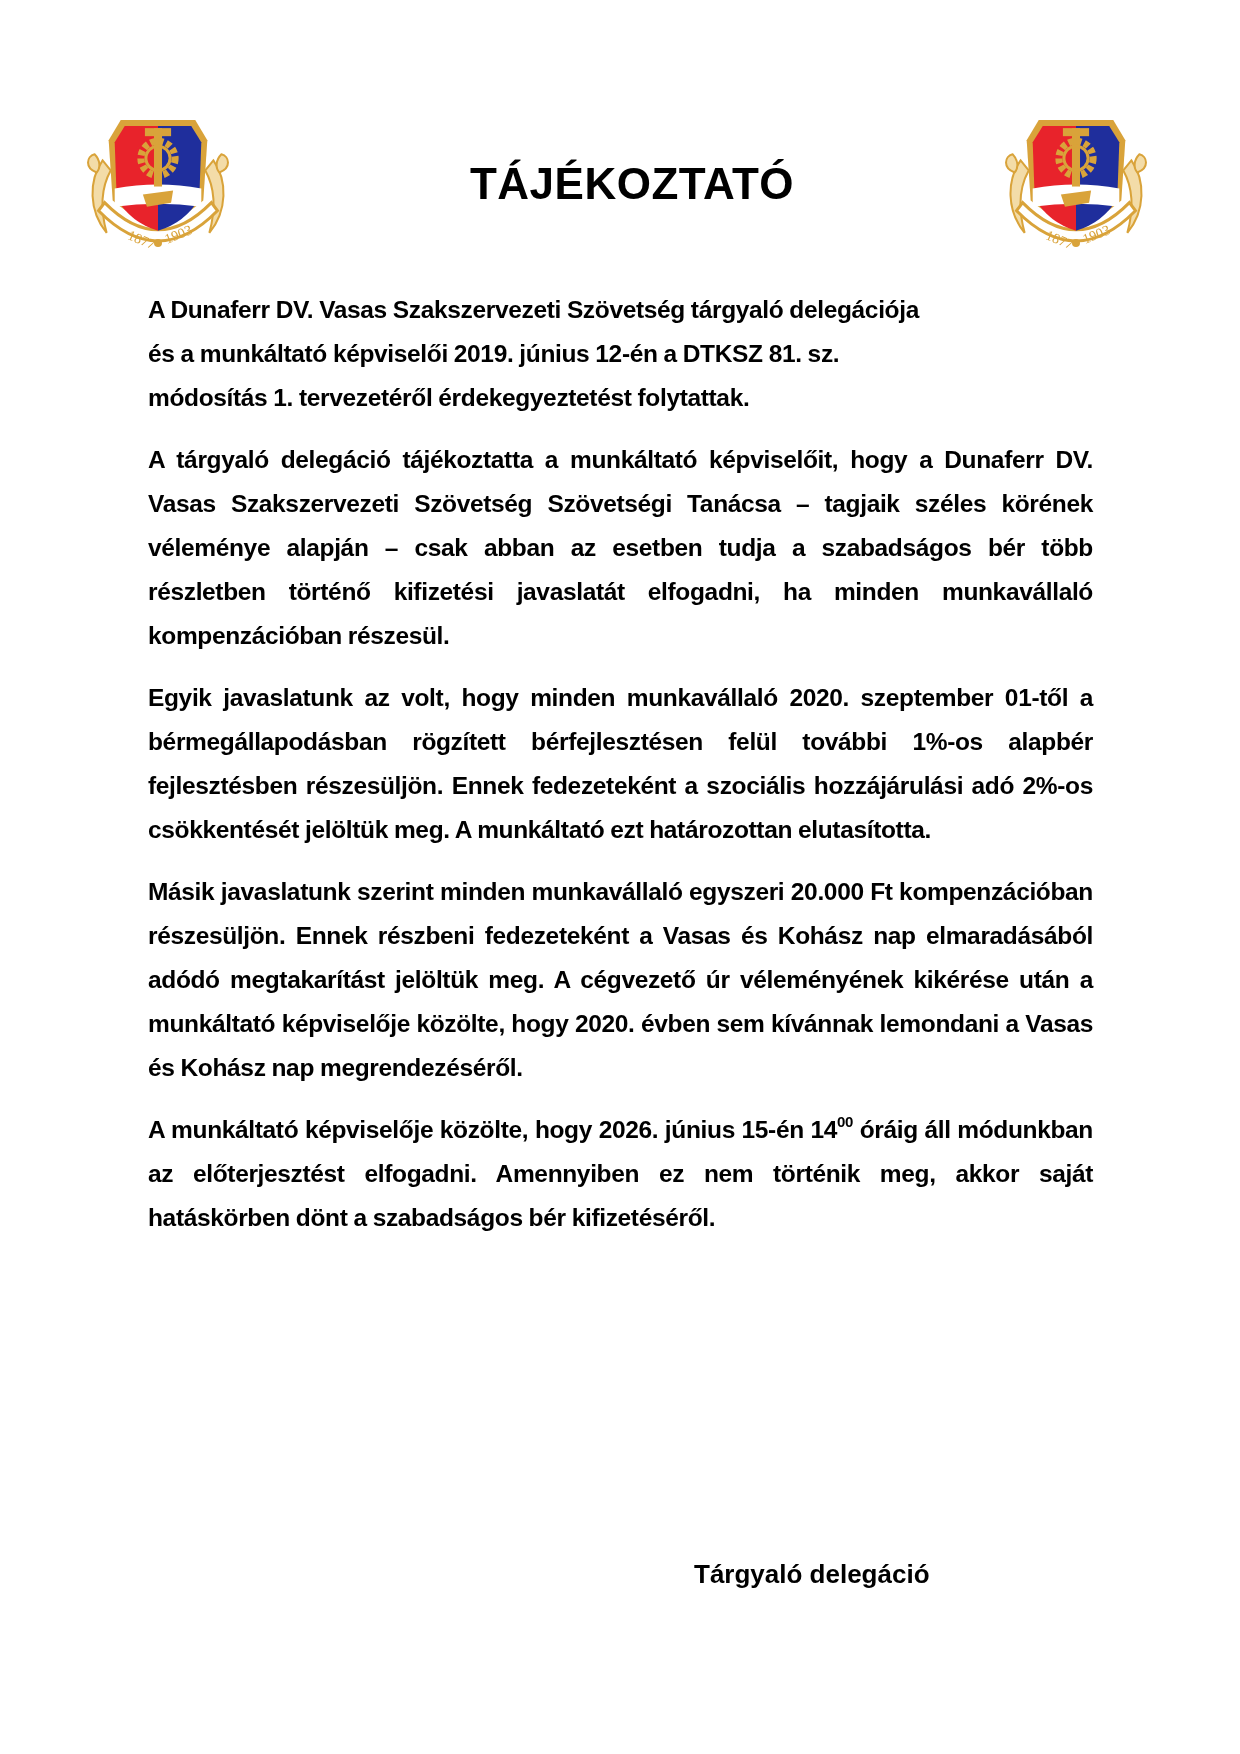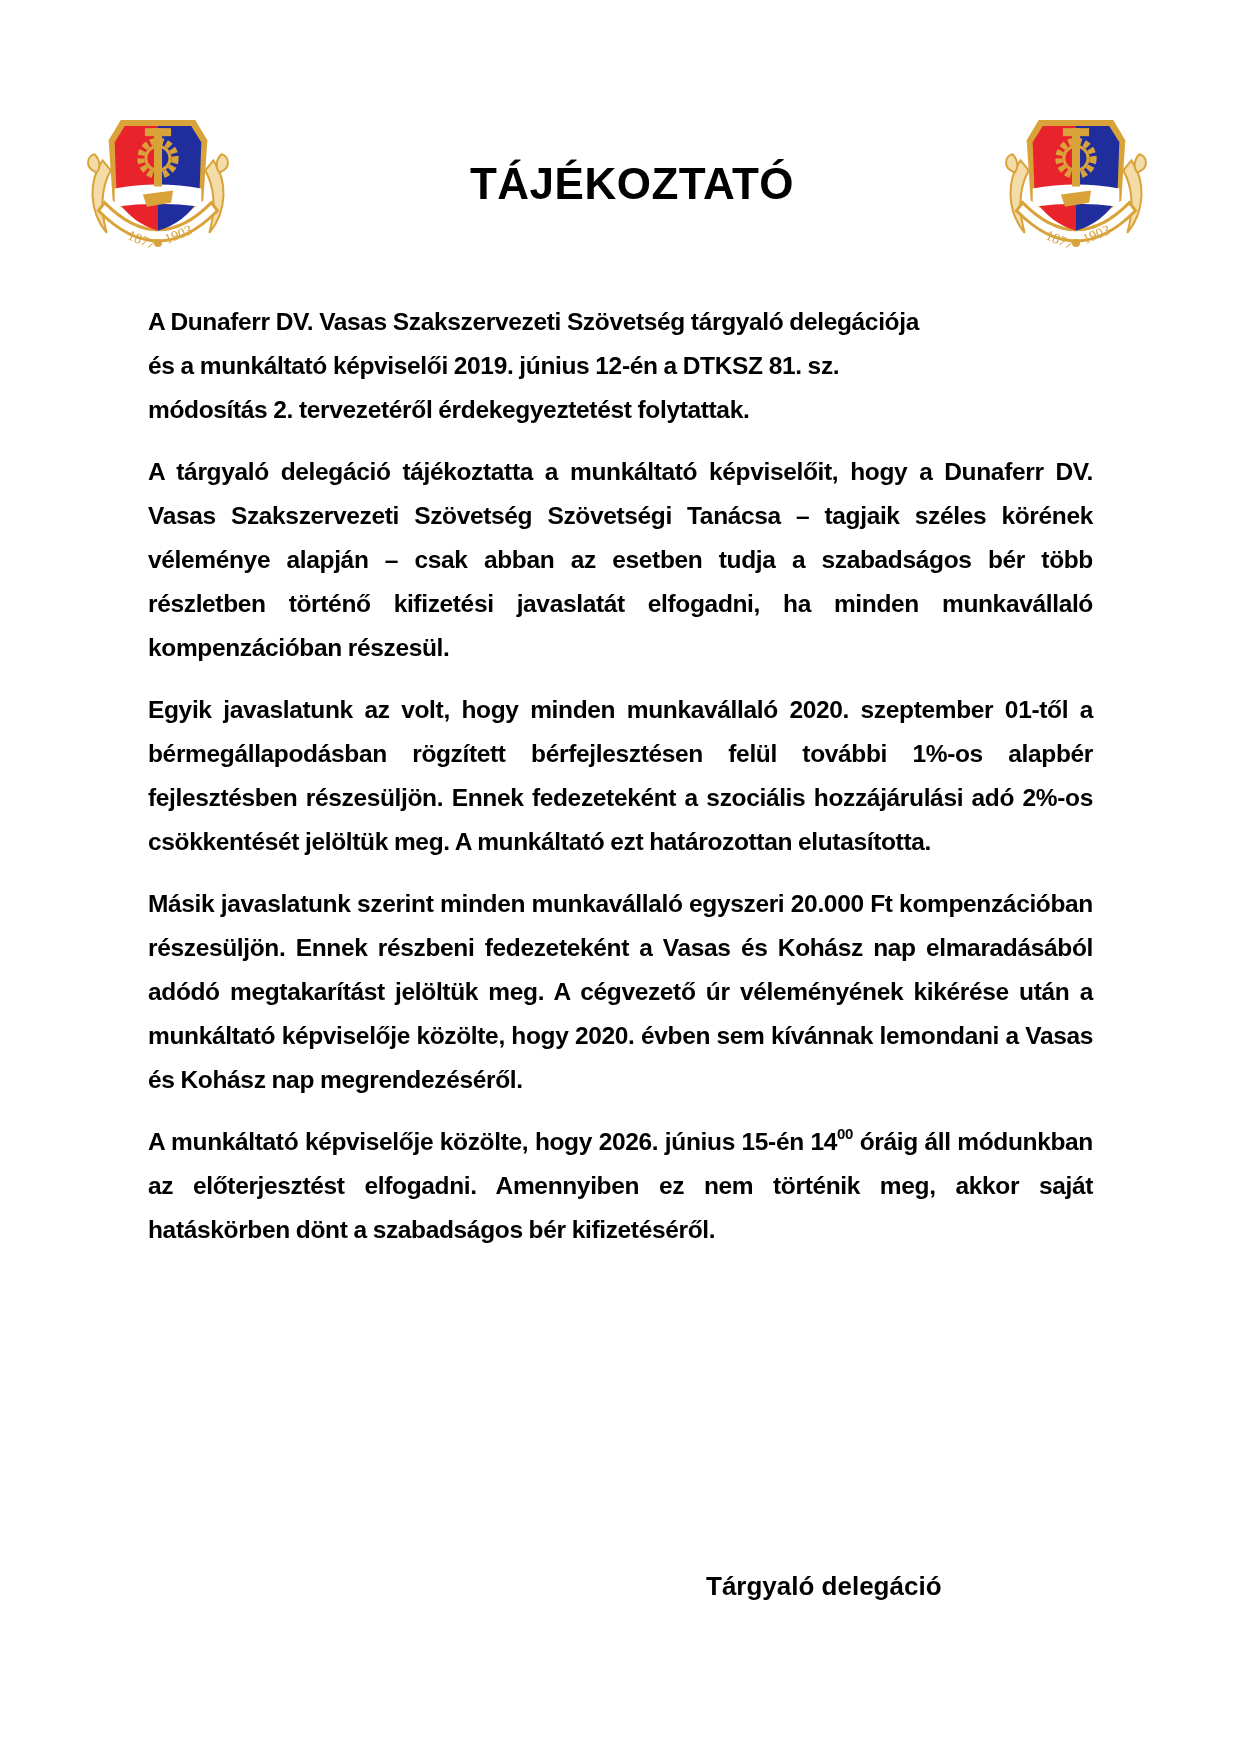--- a/index.html
+++ b/index.html
@@ -3,24 +3,24 @@
   <meta charset="utf-8">
   <style>
     html, body { margin: 0; padding: 0; background: #ffffff; }
     body { width: 1240px; height: 1754px; position: relative; overflow: hidden; color: #000000; font-family: "Liberation Sans", sans-serif; }
     .logo { position: absolute; width: 152px; height: 146px; }
     .logo-left { left: 82px; top: 110px; }
     .logo-right { left: 1000px; top: 110px; }
     .logo svg { width: 100%; height: 100%; display: block; }
     .title { position: absolute; left: 12px; width: 1240px; top: 158px; text-align: center; font-weight: bold; font-size: 44px; line-height: 52px; letter-spacing: 0.5px; margin: 0; }
     .body { position: absolute; left: 148px; top: 288px; width: 945px; }
-    .para { margin: 12px 0 18px 0; font-weight: bold; font-size: 24.5px; line-height: 44px; text-align: justify; letter-spacing: -0.35px; word-spacing: -0.5px; }
+    .para { margin: 0 0 18px 0; font-weight: bold; font-size: 24.5px; line-height: 44px; text-align: justify; letter-spacing: -0.35px; word-spacing: -0.5px; }
     .para.ragged { text-align: left; }
     .sup { font-size: 15px; vertical-align: 11px; line-height: 0; }
-    .signature { position: absolute; left: 690px; top: 1552px; font-weight: bold; font-size: 26px; line-height: 36px; margin: 16px; }
+    .signature { position: absolute; left: 690px; top: 1552px; font-weight: bold; font-size: 26px; line-height: 36px; margin: 4px; }
   </style>
 </head>
 <body>
 
 <div class="logo logo-left">
   <svg viewBox="0 0 150 145" xmlns="http://www.w3.org/2000/svg">
 
     <g fill="#f3dca8" stroke="#d9a33a" stroke-width="2">
       <path d="M20 50 C6 70 6 100 24 122 C18 100 18 78 28 60 Z"></path>
       <path d="M130 50 C144 70 144 100 126 122 C132 100 132 78 122 60 Z"></path>
@@ -74,21 +74,21 @@
     <text x="44" y="128" font-family="Liberation Serif, serif" font-size="14" fill="#d9a33a" transform="rotate(22 44 128)">1877</text>
     <circle cx="75" cy="132" r="4" fill="#d9a33a"></circle>
     <text x="84" y="133" font-family="Liberation Serif, serif" font-size="14" fill="#d9a33a" transform="rotate(-22 84 133)">1903</text>
   </svg>
 </div>
 
 <div class="body">
   <p class="para ragged">
     <span>A Dunaferr DV. Vasas Szakszervezeti Szövetség  tárgyaló delegációja</span><br>
     <span>és a munkáltató képviselői 2019. június 12-én a DTKSZ 81. sz.</span><br>
-    <span>módosítás 2. tervezetéről érdekegyeztetést folytattak.</span>
+    <span>módosítás 1. tervezetéről érdekegyeztetést folytattak.</span>
   </p>
   <p class="para">A tárgyaló delegáció tájékoztatta a munkáltató képviselőit, hogy a Dunaferr DV. Vasas Szakszervezeti Szövetség Szövetségi Tanácsa – tagjaik széles körének véleménye alapján – csak abban az esetben tudja a szabadságos bér több részletben történő kifizetési javaslatát elfogadni, ha minden munkavállaló kompenzációban részesül.</p>
   <p class="para">Egyik javaslatunk az volt, hogy minden munkavállaló 2020. szeptember 01-től a bérmegállapodásban rögzített bérfejlesztésen felül további 1%-os alapbér fejlesztésben részesüljön. Ennek fedezeteként a szociális hozzájárulási adó 2%-os csökkentését jelöltük meg. A munkáltató ezt határozottan elutasította.</p>
   <p class="para">Másik javaslatunk szerint minden munkavállaló egyszeri 20.000 Ft kompenzációban részesüljön. Ennek részbeni fedezeteként a Vasas és Kohász nap elmaradásából adódó megtakarítást jelöltük meg. A cégvezető úr véleményének kikérése után a munkáltató képviselője közölte, hogy 2020. évben sem kívánnak lemondani a Vasas és Kohász nap megrendezéséről.</p>
   <p class="para"><span>A munkáltató képviselője közölte, hogy 2026. június 15-én 14</span><span class="sup">00</span><span> óráig áll módunkban az előterjesztést elfogadni. Amennyiben ez nem történik meg, akkor saját hatáskörben dönt a szabadságos bér kifizetéséről.</span></p>
 </div>
 
 <p class="signature">Tárgyaló delegáció</p>
 
 </body></html>

